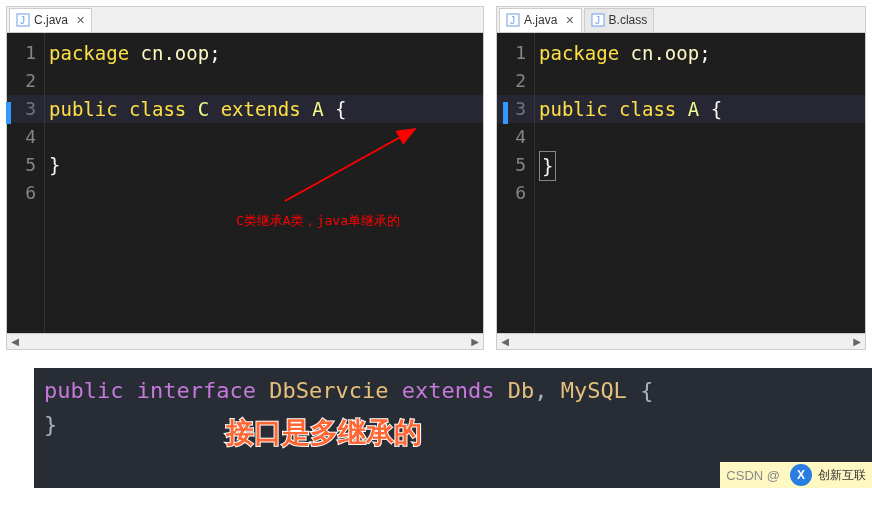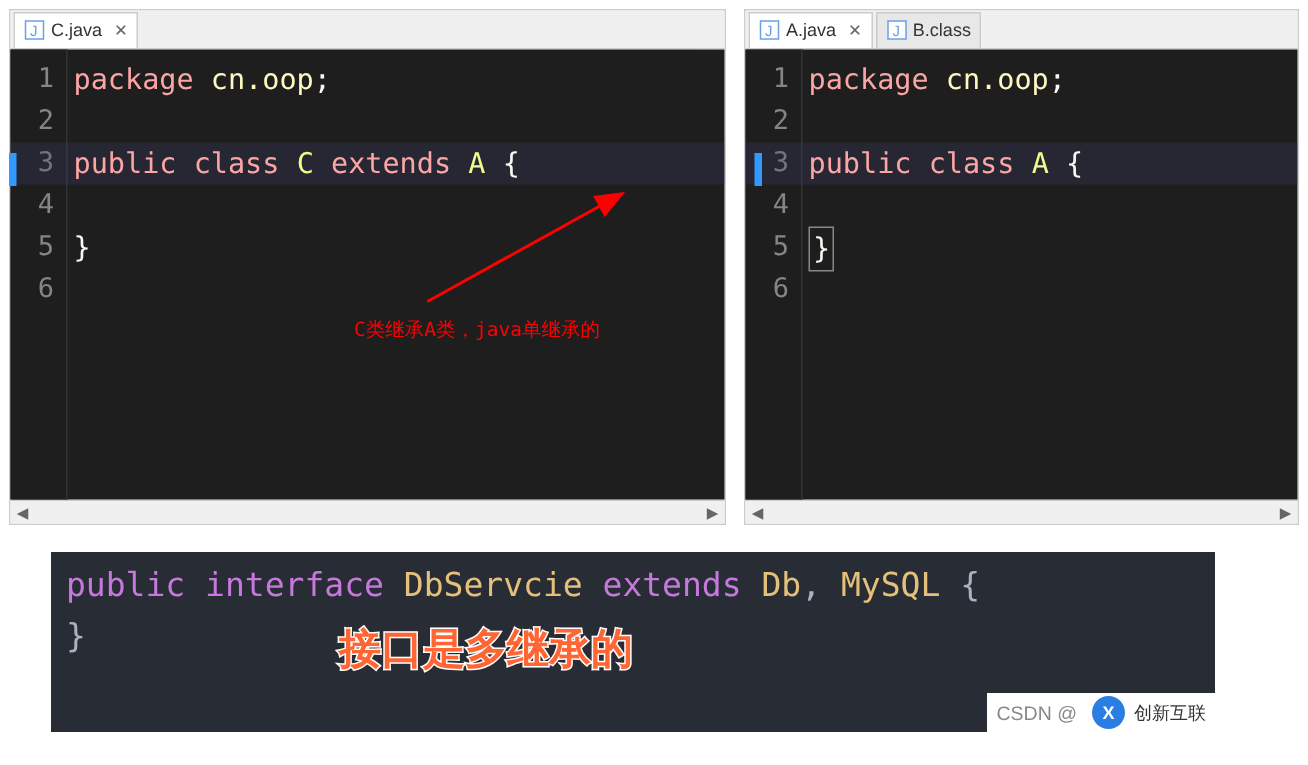--- a/index.html
+++ b/index.html
@@ -14,47 +14,47 @@
     .tab { height: 24px; display: flex; align-items: center; padding: 0 6px; background: #fff; border: 1px solid #ccc; border-bottom: none; margin-right: 2px; font-size: 12px; color: #333; gap: 4px; cursor: pointer; }
     .tab.inactive { background: #e8e8e8; }
     .tab .j-icon { width: 14px; height: 14px; display: inline-flex; align-items: center; justify-content: center; }
     .tab .close-x { color: #666; font-size: 11px; margin-left: 4px; }
     
     .code-area { flex: 1; display: flex; background: #1e1e1e; position: relative; min-height: 300px; }
     .gutter { width: 38px; background: #1e1e1e; border-right: 1px solid #333; padding-top: 6px; }
     .gutter .ln { color: #858585; font-family: Consolas, monospace; font-size: 18px; text-align: right; padding-right: 8px; line-height: 28px; }
     .code-lines { flex: 1; padding-top: 6px; padding-left: 4px; font-family: Consolas, monospace; font-size: 19px; line-height: 28px; position: relative; }
     .code-lines .line { white-space: pre; color: #d4d4d4; }
-    .kw { color: #fca5a5; }
+    .kw { color: #fde047; }
     .cls { color: #f1fa8c; }
     .pkg { color: #fef9c3; }
     .punc { color: #f8f8f2; }
     .line-hl { position: absolute; left: 0; right: 0; height: 28px; background: rgba(68,68,120,0.25); top: 62px; pointer-events: none; }
     .line-hl2 { position: absolute; left: 0; right: 0; height: 28px; background: rgba(68,68,120,0.25); top: 62px; pointer-events: none; }
     .cursor-box { display:inline-block; border:1px solid #888; padding:0 2px; }
     
     .annot { position: absolute; color: #ff0000; font-size: 13px; pointer-events: none; margin-left: 31px; }
     
     .hscroll { height: 16px; background: #f0f0f0; border-top: 1px solid #ccc; display: flex; align-items: center; }
     .hscroll .arrow { width: 16px; height: 16px; display: flex; align-items: center; justify-content: center; color: #666; font-size: 10px; cursor: pointer; }
     .hscroll .track { flex: 1; height: 14px; background: #f0f0f0; }
     .vscroll-arrow { position: absolute; top: 26px; right: 0; width: 16px; height: 16px; background:#eee; color:#666; font-size:10px; display:flex; align-items:center; justify-content:center; }
     
     .blue-strip-left { position: absolute; left: 6px; top: 102px; width: 5px; height: 22px; background: #3399ff; z-index: 5; }
     .blue-strip-right { position: absolute; left: 503px; top: 102px; width: 5px; height: 22px; background: #3399ff; z-index: 5; }
     
-    .bottom-block { margin: 18px 0 0 34px; width: 776px; background: #282c34; padding: 6px 10px 4px 10px; position: relative; height: 120px; }
+    .bottom-block { margin: 18px 0 0 34px; width: 838px; background: #282c34; padding: 6px 10px 4px 10px; position: relative; height: 120px; }
     .bottom-code { font-family: Consolas, monospace; font-size: 22px; color: #abb2bf; white-space: pre; line-height: 34px; }
     .b-kw { color: #c678dd; }
     .b-cls { color: #e5c07b; }
     .b-pl { color: #abb2bf; }
     
     .big-label { position: absolute; left: 192px; top: 46px; font-size: 28px; font-weight: 700; color: #ff6633; -webkit-text-stroke: 2px #fff; paint-order: stroke fill; }
     
-    .watermark { position: absolute; right: 0; bottom: 0; display:flex; align-items:center; gap:6px; background:#ffffff; padding:2px 6px; font-size:12px; color:#333; }
+    .watermark { position: absolute; right: 0; bottom: 0; display:flex; align-items:center; gap:6px; background:#fef9c3; padding:2px 6px; font-size:12px; color:#333; }
     .watermark .csdn { color: #888; font-size: 13px; margin-right: 4px; }
     .wm-logo { width: 22px; height: 22px; border-radius: 50%; background: #2a7de1; display:flex; align-items:center; justify-content:center; color:#fff; font-weight:700; font-size:12px; }
   </style>
 </head>
 <body>
 
 <div class="top-row">
   <div class="blue-strip-left"></div>
   <div class="blue-strip-right"></div>
 

